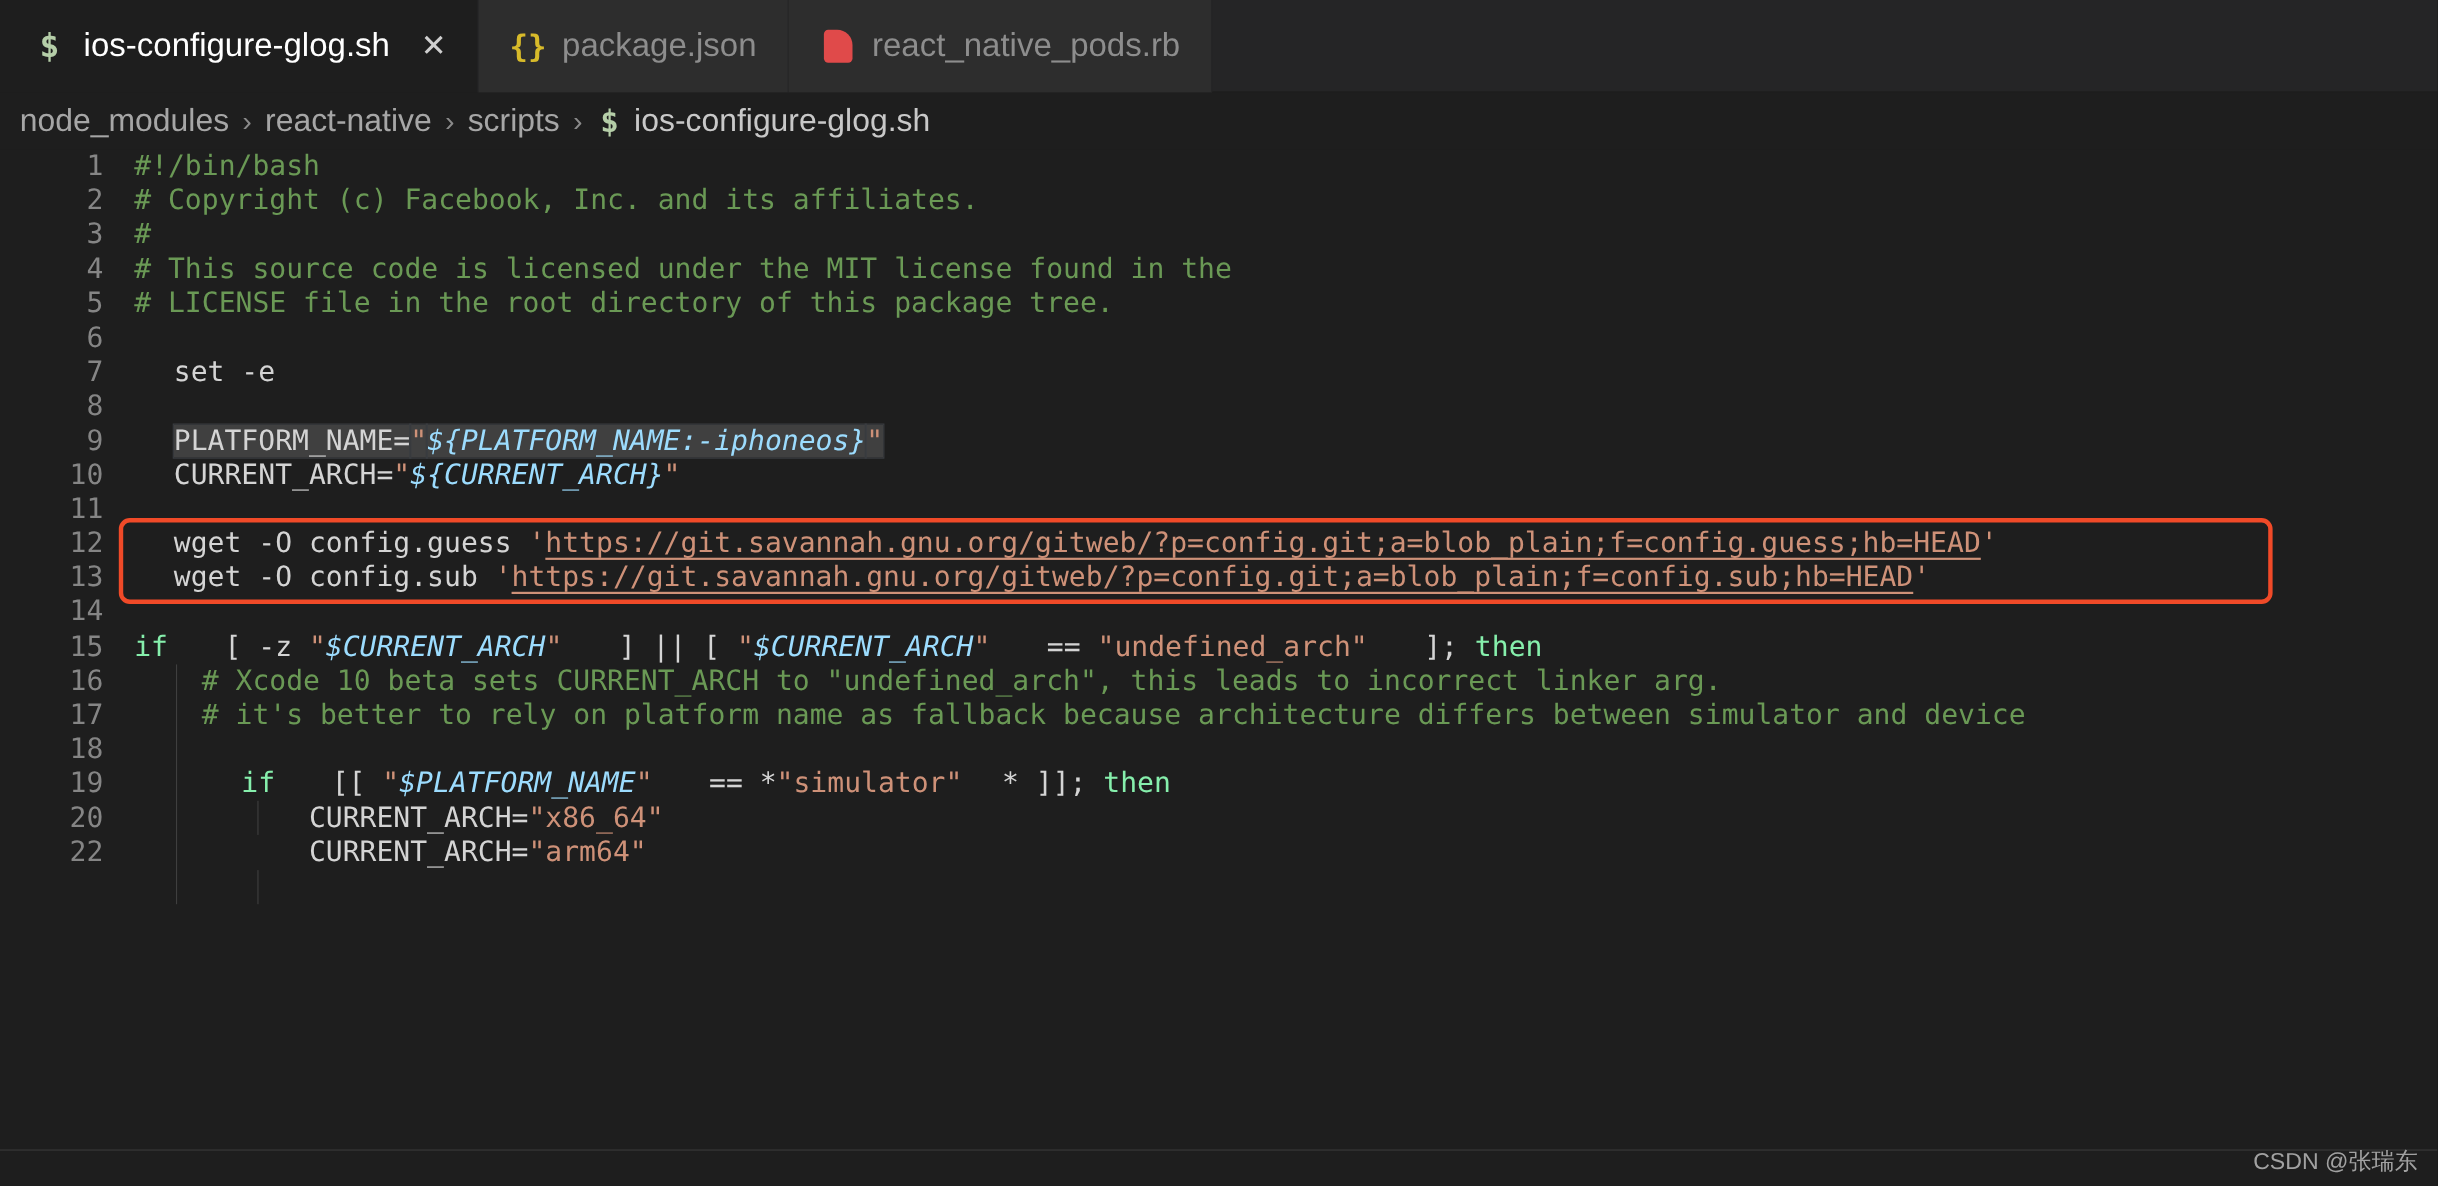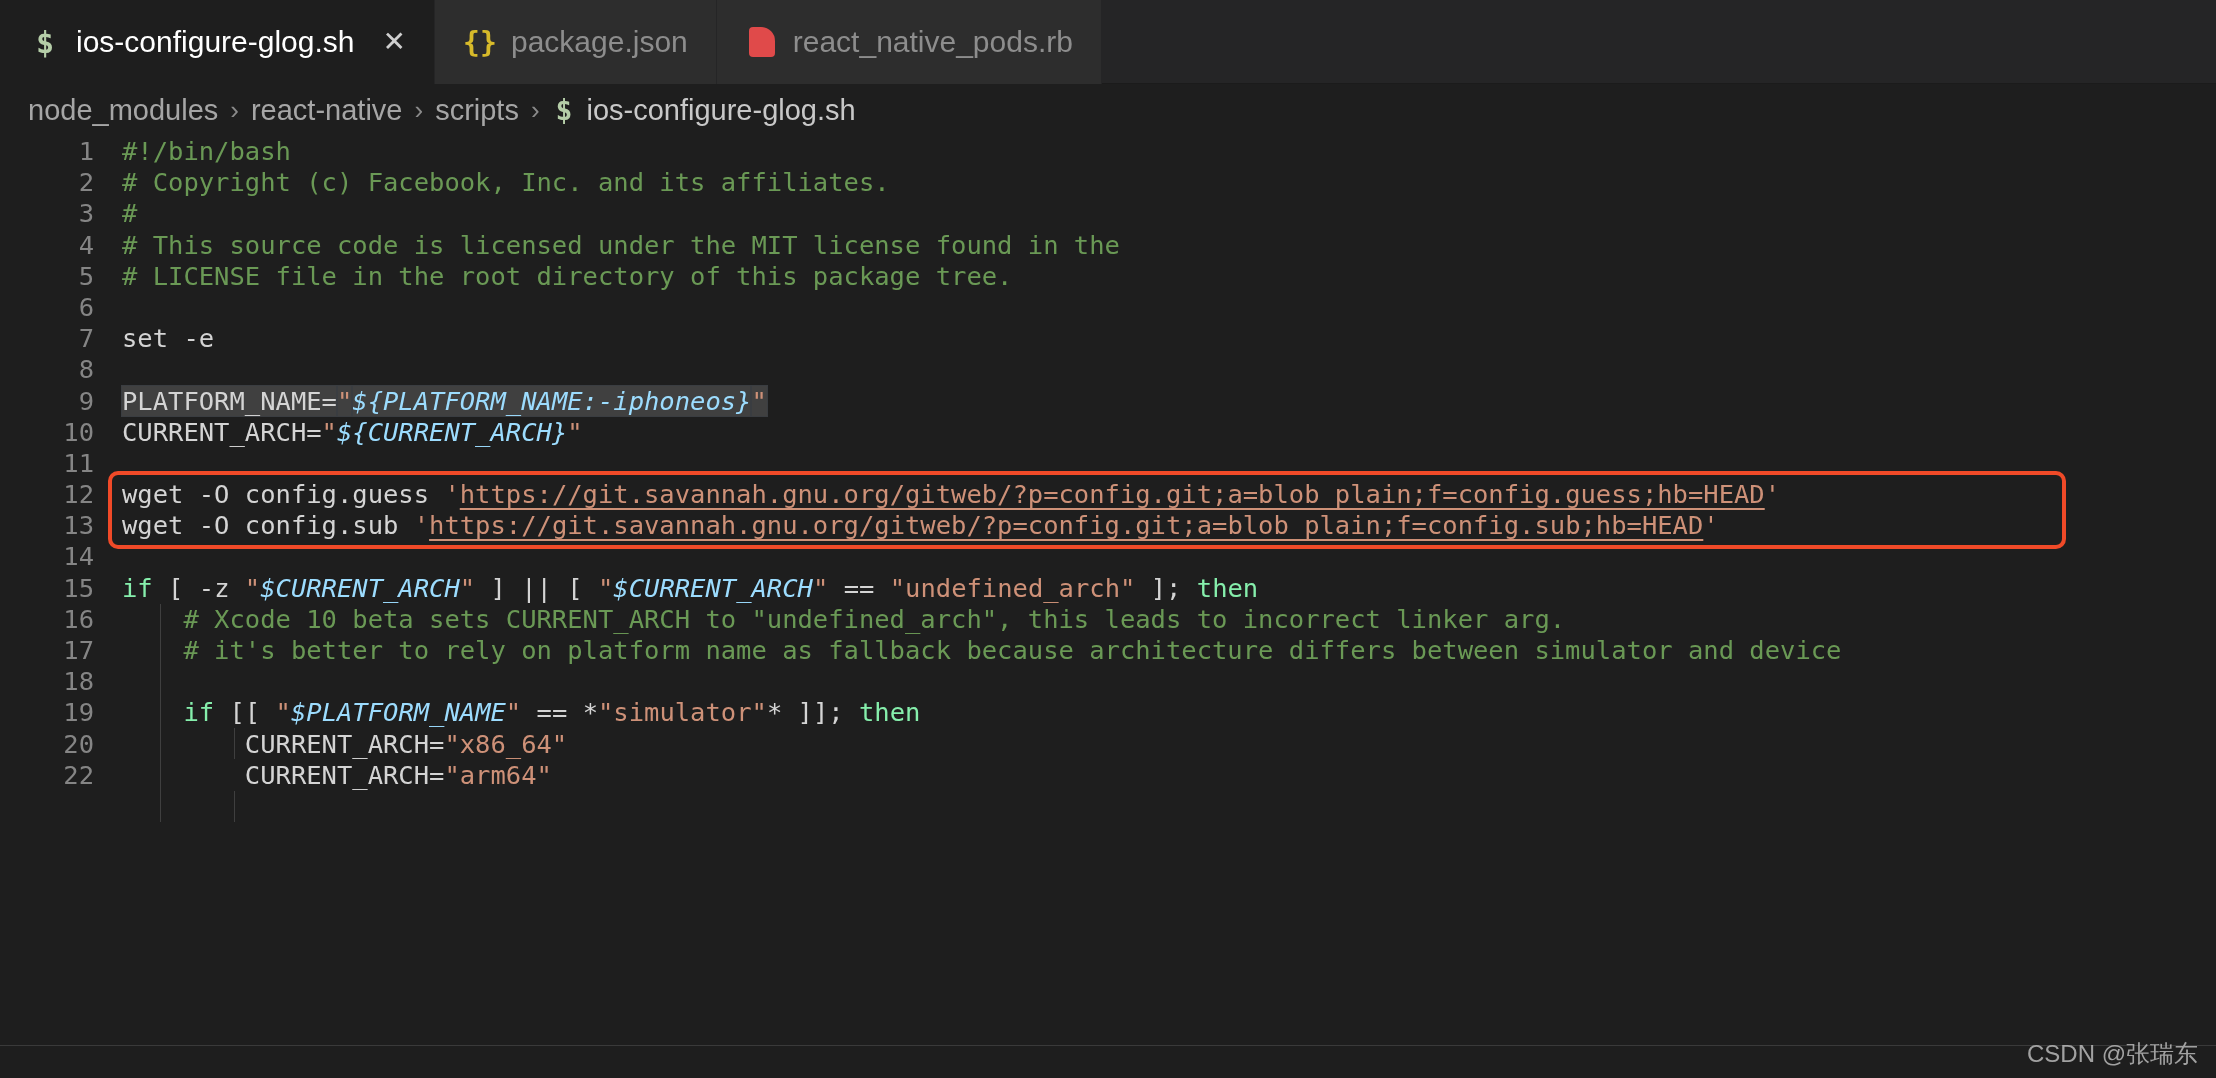--- a/index.html
+++ b/index.html
@@ -31,21 +31,21 @@
   .icon-json  { color: #d7ba2a; font-weight: 700; font-size: 28px; }
   .icon-ruby  { width: 26px; height: 30px; background:#e04a4a;
     border-radius: 4px 14px 4px 4px; display:inline-block; }
   .tab-close { margin-left: 12px; color: #cfcfcf; font-size: 28px; line-height: 1;
     font-family: "Liberation Sans", sans-serif; }
   .tabbar-filler { flex: 1; background: #252526; border-bottom: 0; }
 
   
   .breadcrumb {
     display: flex; align-items: center; gap: 10px;
-    height: 52px; padding-left: 28px;
+    height: 52px; padding-left: 18px;
     font-family: "Liberation Sans", sans-serif;
     font-size: 29px; color: #a6a6a6; background: #1e1e1e;
     white-space: nowrap;
   }
   .crumb { cursor: pointer; }
   .crumb-sep { color: #8a8a8a; font-size: 26px; padding: 0 2px; }
   .crumb-file { color: #c8c8c8; }
   .crumb-icon { color: #b5cea8; font-family:"DejaVu Sans Mono", monospace;
     font-weight:700; font-size: 28px; padding: 0 4px; }
 
@@ -61,37 +61,37 @@
     width: 122px; min-width: 122px; text-align: right; padding-right: 28px;
     color: #858585; user-select: none;
   }
   .lc { color: #d4d4d4; position: relative; }
 
   
   .t-comment { color: #6a9955; margin-top: 16px; }
   .t-var     { color: #9cdcfe; font-style: italic; }
   .t-str     { color: #ce9178; }
   .t-kw      { color: #86efac; }
-  .t-plain   { color: #d4d4d4; }
+  .t-plain   { color: #d4d4d4; margin-left: 36px; }
   .t-link    { color: #ce9178; text-decoration: underline; text-underline-offset: 5px; cursor: pointer; }
   .wordhl    { background: #404040; outline: 1px solid #3a3d41; }
 
   
   .guide { position:absolute; width:1px; background:#3f3f3f; }
 
   
   .redbox {
     position: absolute; border: 4px solid #f04a28; border-radius: 10px;
     pointer-events: none;
   }
 
   
   .watermark {
     position: absolute; right: 18px; bottom: 8px;
-    font-family: "Liberation Sans", sans-serif; font-size: 24px;
+    font-family: "Liberation Sans", sans-serif; font-size: 21px;
     color: #b9b9b9; opacity: .85; white-space: nowrap;
   }
   .bottom-rule {
     position:absolute; left:0; right:0; bottom: 32px; height:1px; background:#3a3a3a;
   }
 </style>
 </head>
 <body>
 
 <div class="app">

